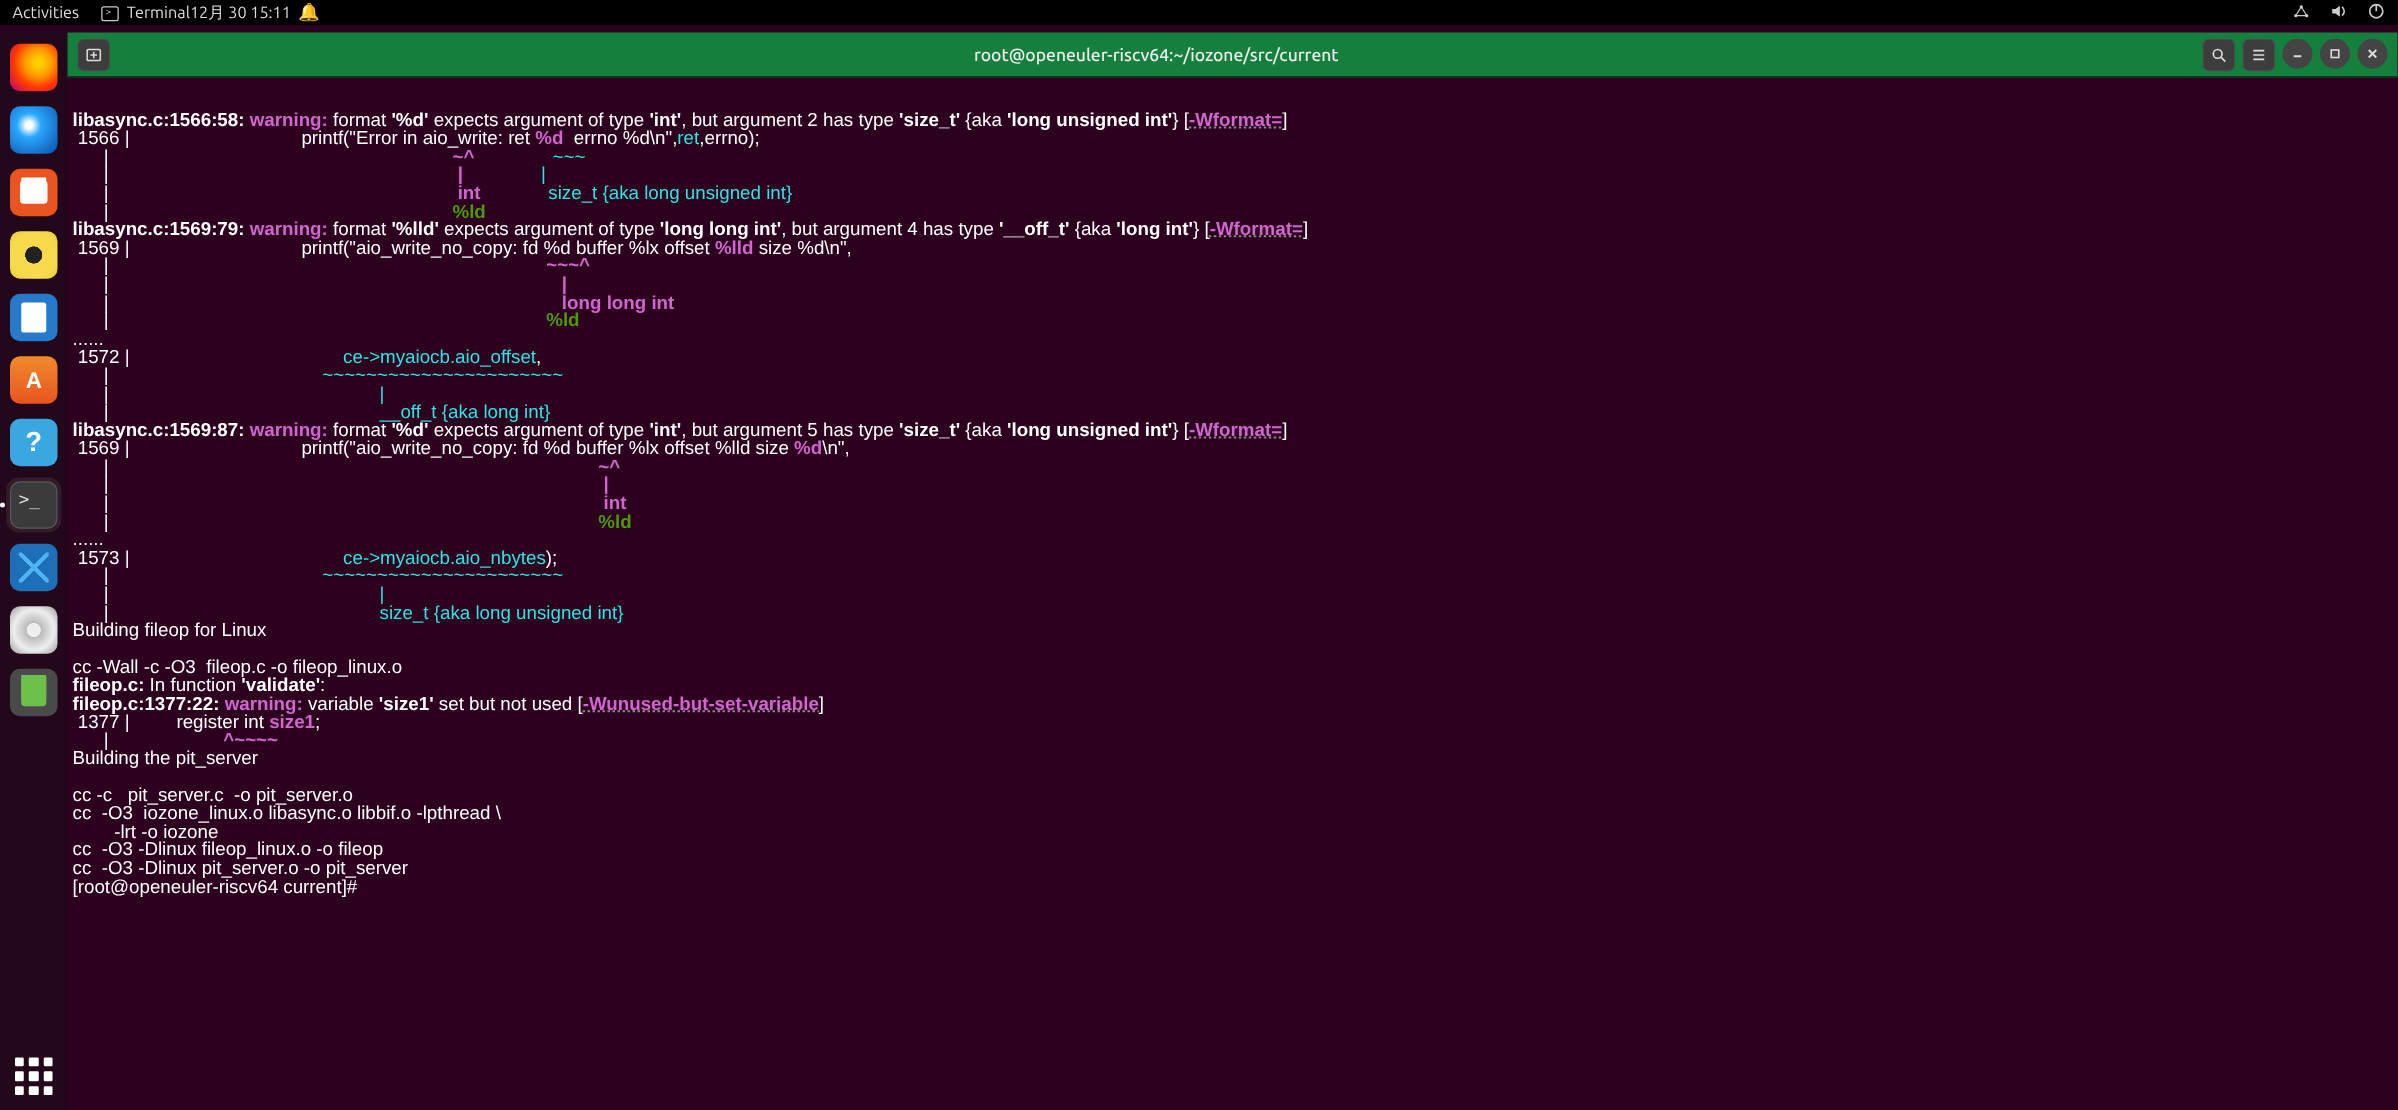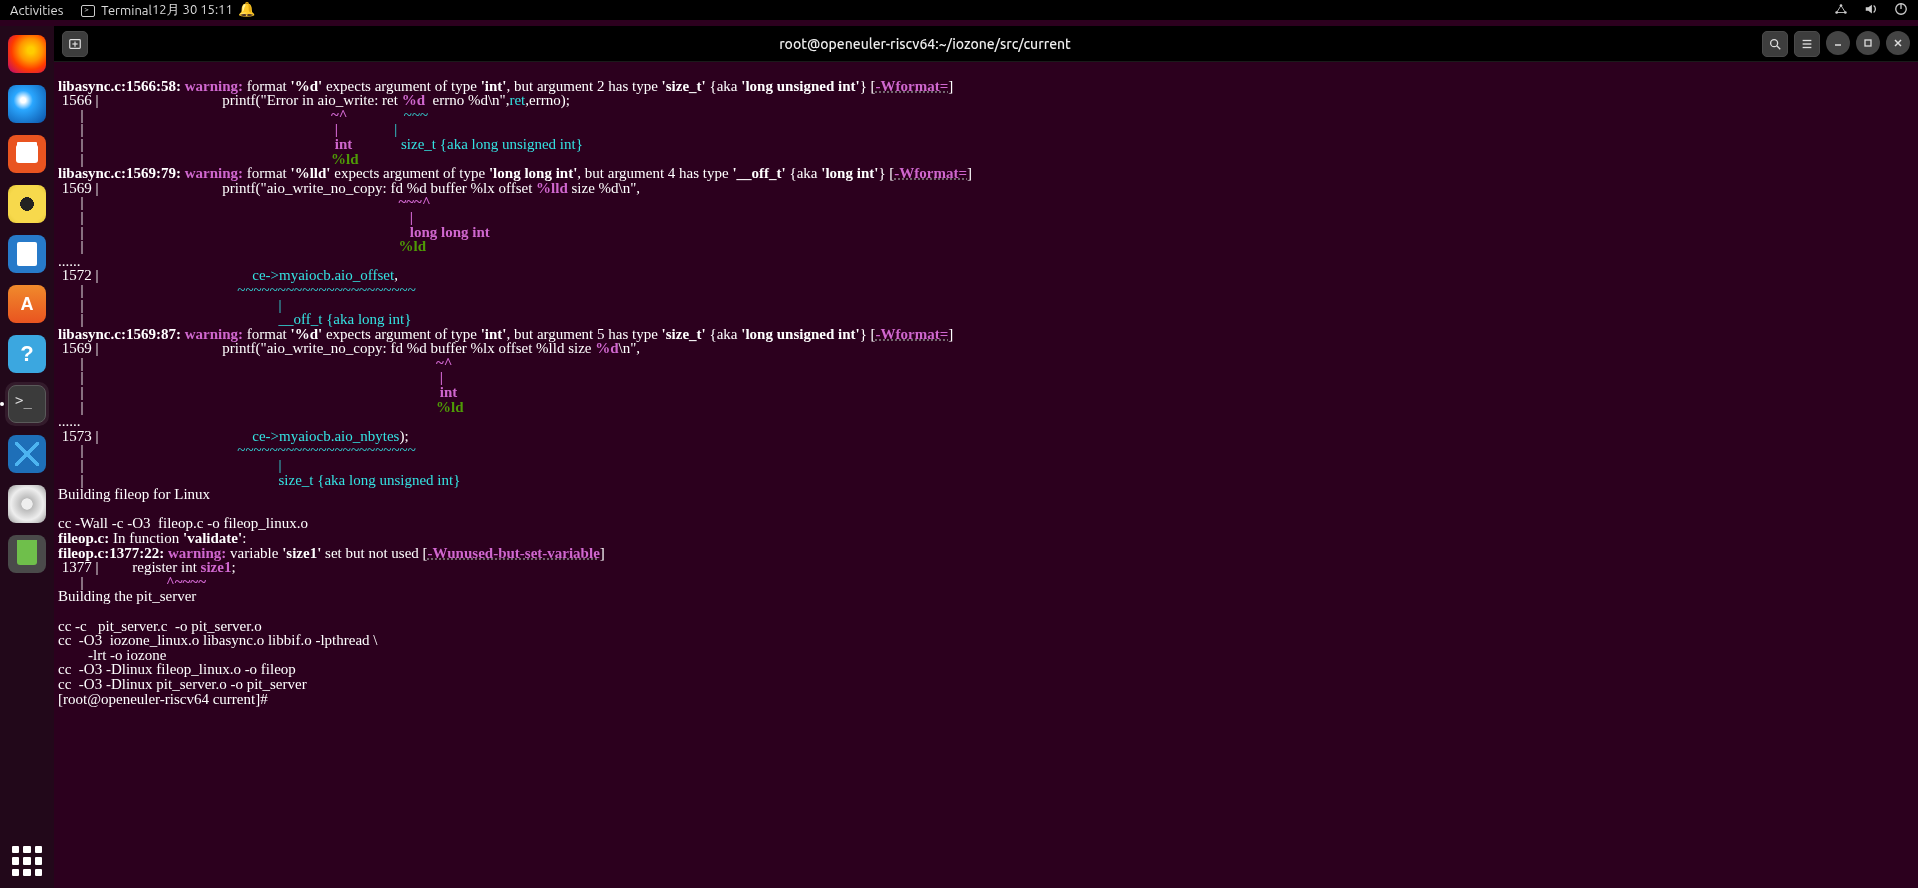--- a/index.html
+++ b/index.html
@@ -70,46 +70,47 @@
   gap:4px; padding:4px;
 }
 #apps-grid span { background:#fff; border-radius:1px; }
 
 #window {
   position:absolute; left:54px; right:0; top:26px; bottom:0;
   background:#2c001e;
   display:flex; flex-direction:column;
 }
 #titlebar {
-  height:36px; background:#000000;
+  height:36px; background:#15803d;
   display:flex; align-items:center; padding:0 8px;
   border-bottom:1px solid #1a1a1a;
 }
 #titlebar .tb-btn {
   width:26px; height:26px; border-radius:5px;
   background:#3d3d3d; border:1px solid #4a4a4a;
   display:flex; align-items:center; justify-content:center;
   color:#ddd; font-size:13px;
 }
 #titlebar .title { flex:1; text-align:center; color:#eee; font-family:Ubuntu,sans-serif; font-size:14px; font-weight:500; }
 #titlebar .right { display:flex; gap:6px; }
 #titlebar .circ {
   width:24px; height:24px; border-radius:50%;
   background:#444; display:flex; align-items:center; justify-content:center;
   color:#ddd; font-size:11px;
 }
 
 #term {
   flex:1; overflow:hidden;
   padding:2px 4px 0 4px;
-  font-family:Liberation Serif, serif;
+  font-family:Liberation Sans, sans-serif;
   font-size:15px;
   line-height:14.6px;
   white-space:pre;
   color:#fff;
+  margin-top:11px;
 }
 .b { font-weight:bold; }      
 .bmag { color:#d067cf; font-weight:bold; }
 .cyan { color:#34e2e2; }
 .bgrn { color:#4e9a06; font-weight:bold; }
 .ul { text-decoration:underline dotted; text-decoration-color:#888; }
 </style>
 </head>
 <body>
 

